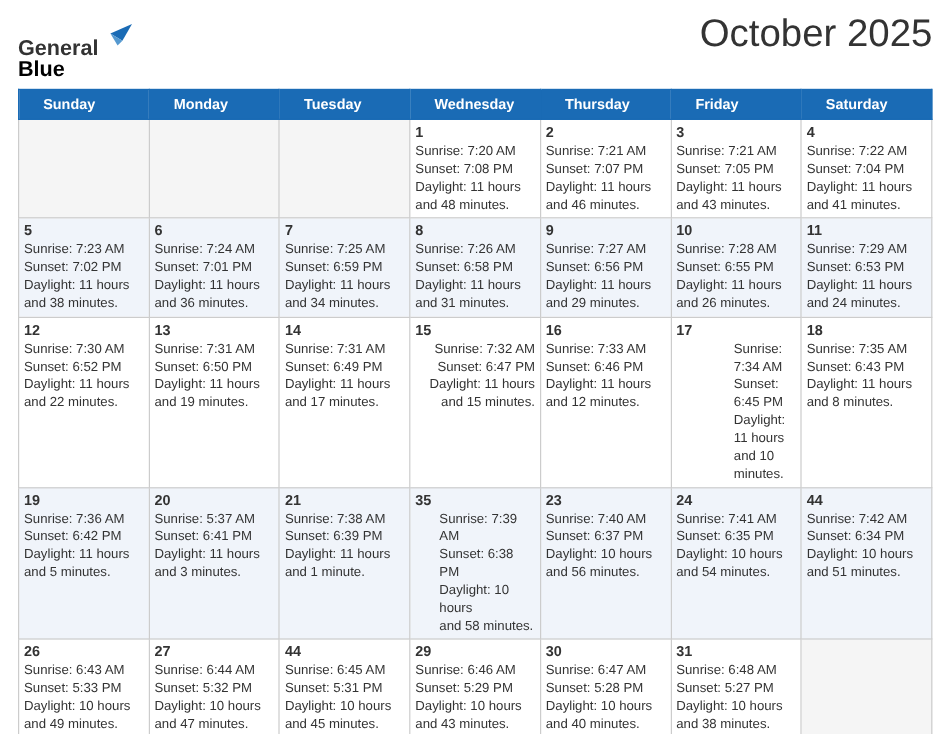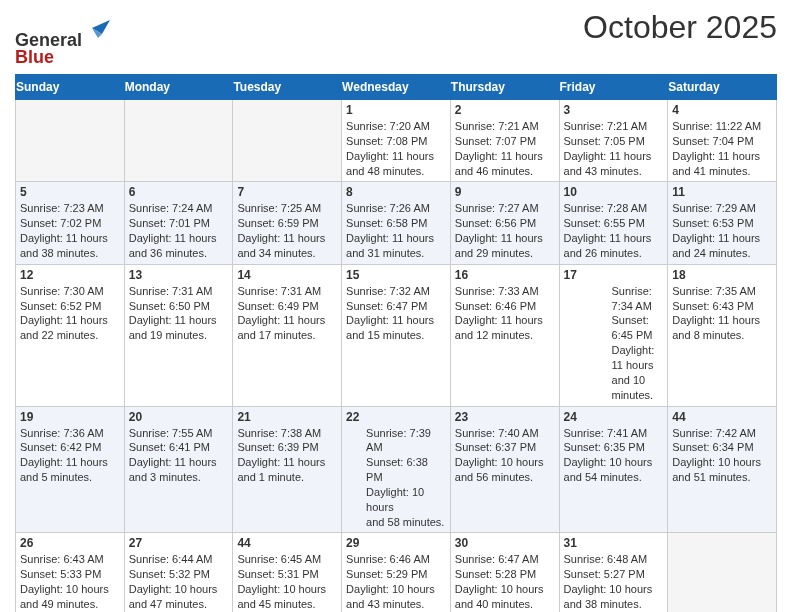--- a/index.html
+++ b/index.html
@@ -44,21 +44,21 @@
     .calendar {
       width: 100%;
       border-collapse: collapse;
       border: 1px solid #ccc;
     }
     .calendar th {
       background: #1a6bb5;
       color: #fff;
       font-size: 12px;
       font-weight: bold;
-      padding: 5px 0;
+      padding: 5px 20px;
       text-align: left;
       border: 1px solid #1a6bb5;
     }
     .calendar td {
       border: 1px solid #ccc;
       vertical-align: top;
       padding: 3px 4px;
       width: calc(100% / 7);
       height: 80px;
       font-size: 10px;
@@ -97,21 +97,21 @@
   <div class="header">
     <div class="logo">
       <div>
         <div style="display:flex;align-items:center;">
           <span style="font-size:18px;font-weight:bold;color:#333;margin-top:20px;">General</span>
           <svg width="26" height="22" viewBox="0 0 26 22" style="margin-left:2px;">
             <polygon points="8,8 26,0 18,14" fill="#1a6bb5"></polygon>
             <polygon points="8,8 14,18 18,14" fill="#5599d0"></polygon>
           </svg>
         </div>
-        <div style="font-size:18px;font-weight:bold;color:#b91c1c;margin-top:-4px;">Blue</div>
+        <div style="font-size:18px;font-weight:bold;color:#000000;margin-top:-4px;">Blue</div>
       </div>
     </div>
     <div class="title-area">
       <div class="month-title">October 2025</div>
     </div>
   </div>
 
   <table class="calendar">
     <thead>
       <tr>
@@ -145,21 +145,21 @@
           </td>
           <td>
             <span class="day-num">3</span>
             <div class="day-info" style="white-space: pre-line;">Sunrise: 7:21 AM
 Sunset: 7:05 PM
 Daylight: 11 hours
 and 43 minutes.</div>
           </td>
           <td>
             <span class="day-num">4</span>
-            <div class="day-info" style="white-space: pre-line;">Sunrise: 11:22 AM
+            <div class="day-info" style="white-space: pre-line;">Sunrise: 7:22 AM
 Sunset: 7:04 PM
 Daylight: 11 hours
 and 41 minutes.</div>
           </td>
         </tr>
         <tr class="row-blue">
           <td>
             <span class="day-num">5</span>
             <div class="day-info" style="white-space: pre-line;">Sunrise: 7:23 AM
 Sunset: 7:02 PM
@@ -226,21 +226,21 @@
           </td>
           <td>
             <span class="day-num">14</span>
             <div class="day-info" style="white-space: pre-line;">Sunrise: 7:31 AM
 Sunset: 6:49 PM
 Daylight: 11 hours
 and 17 minutes.</div>
           </td>
           <td>
             <span class="day-num">15</span>
-            <div class="day-info" style="white-space: pre-line;">Sunrise: 7:32 AM
+            <div class="day-info" style="white-space: pre-line; text-align: right;">Sunrise: 7:32 AM
 Sunset: 6:47 PM
 Daylight: 11 hours
 and 15 minutes.</div>
           </td>
           <td>
             <span class="day-num">16</span>
             <div class="day-info" style="white-space: pre-line;">Sunrise: 7:33 AM
 Sunset: 6:46 PM
 Daylight: 11 hours
 and 12 minutes.</div>
@@ -263,34 +263,34 @@
         <tr class="row-blue">
           <td>
             <span class="day-num">19</span>
             <div class="day-info" style="white-space: pre-line;">Sunrise: 7:36 AM
 Sunset: 6:42 PM
 Daylight: 11 hours
 and 5 minutes.</div>
           </td>
           <td>
             <span class="day-num">20</span>
-            <div class="day-info" style="white-space: pre-line;">Sunrise: 7:55 AM
+            <div class="day-info" style="white-space: pre-line;">Sunrise: 5:37 AM
 Sunset: 6:41 PM
 Daylight: 11 hours
 and 3 minutes.</div>
           </td>
           <td>
             <span class="day-num">21</span>
             <div class="day-info" style="white-space: pre-line;">Sunrise: 7:38 AM
 Sunset: 6:39 PM
 Daylight: 11 hours
 and 1 minute.</div>
           </td>
           <td>
-            <span class="day-num">22</span>
+            <span class="day-num">35</span>
             <div class="day-info" style="white-space: pre-line; margin-left: 20px;">Sunrise: 7:39 AM
 Sunset: 6:38 PM
 Daylight: 10 hours
 and 58 minutes.</div>
           </td>
           <td>
             <span class="day-num">23</span>
             <div class="day-info" style="white-space: pre-line;">Sunrise: 7:40 AM
 Sunset: 6:37 PM
 Daylight: 10 hours

